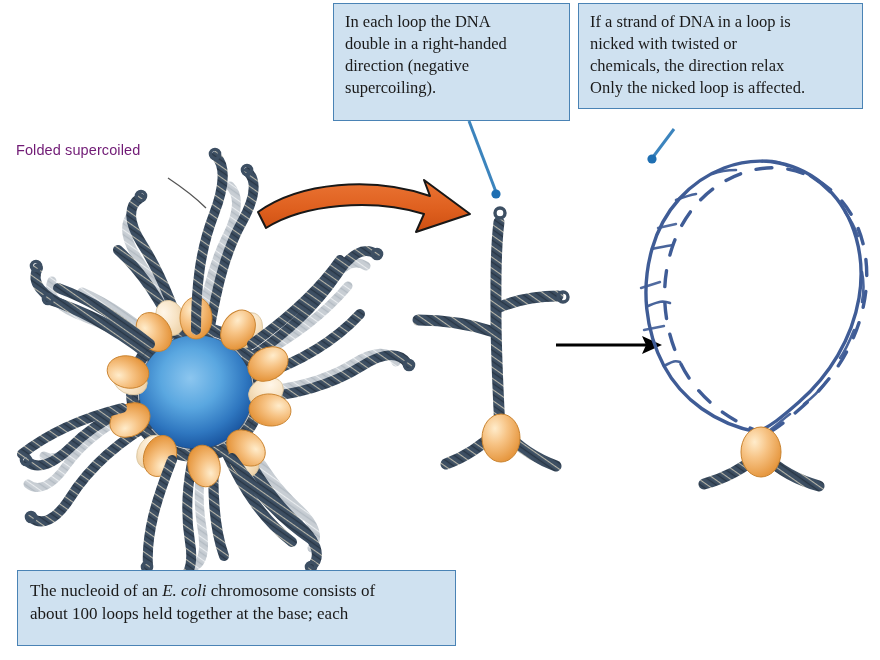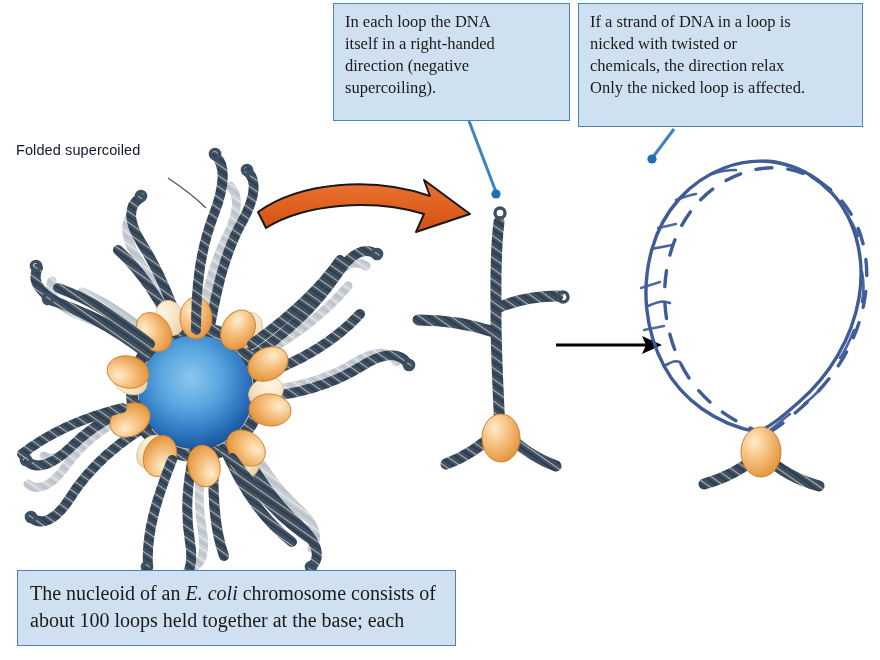--- a/index.html
+++ b/index.html
@@ -24,34 +24,34 @@
     font-family: "Liberation Serif", serif;
     font-size: 16.5px;
     line-height: 1.33;
     padding: 7px 9px 12px 11px;
   }
   .callout em { font-style: italic; }
   #callout-supercoiling {
     left: 333px; top: 3px; width: 237px; height: 118px;
   }
   #callout-nicking {
-    left: 578px; top: 3px; width: 285px; height: 124px;
+    left: 578px; top: 3px; width: 285px; height: 106px;
   }
   #caption-nucleoid {
     left: 17px; top: 570px; width: 439px; height: 76px;
-    font-size: 20px;
+    font-size: 17px;
     padding: 9px 10px 8px 12px;
   }
   #label-folded {
     position: absolute;
     left: 16px; top: 141px;
     font-family: "Liberation Sans", sans-serif;
     font-size: 14.5px;
     line-height: 1.35;
-    color: #0f172a;
+    color: #701a75;
     letter-spacing: 0.1px;
   }
   svg.layer {
     position: absolute;
     left: 0; top: 0;
     width: 880px; height: 660px;
   }
 </style>
 </head>
 <body>
@@ -281,21 +281,21 @@
       <path d="M168,178 C186,190 196,198 206,208" stroke="#555555" stroke-width="1.3" fill="none"></path>
     </g>
   </svg>
 
   <div id="label-folded">
     <div>Folded supercoiled</div>
   </div>
 
   <div class="callout" id="callout-supercoiling">
     <div>In each loop the DNA</div>
-    <div>itself in a right-handed</div>
+    <div>double in a right-handed</div>
     <div>direction (negative</div>
     <div>supercoiling).</div>
   </div>
 
   <div class="callout" id="callout-nicking">
     <div>If a strand of DNA in a loop is</div>
     <div>nicked with twisted or</div>
     <div>chemicals, the direction relax</div>
     <div>Only the nicked loop is affected.</div>
   </div>

